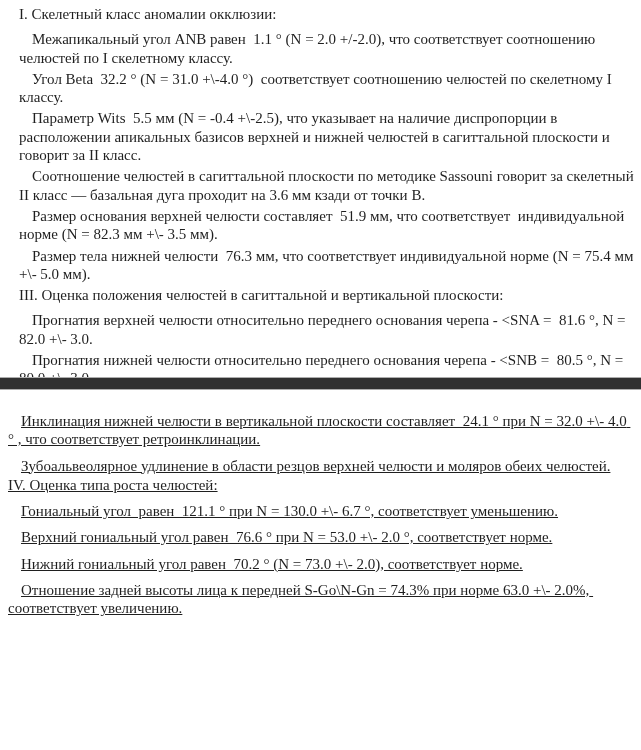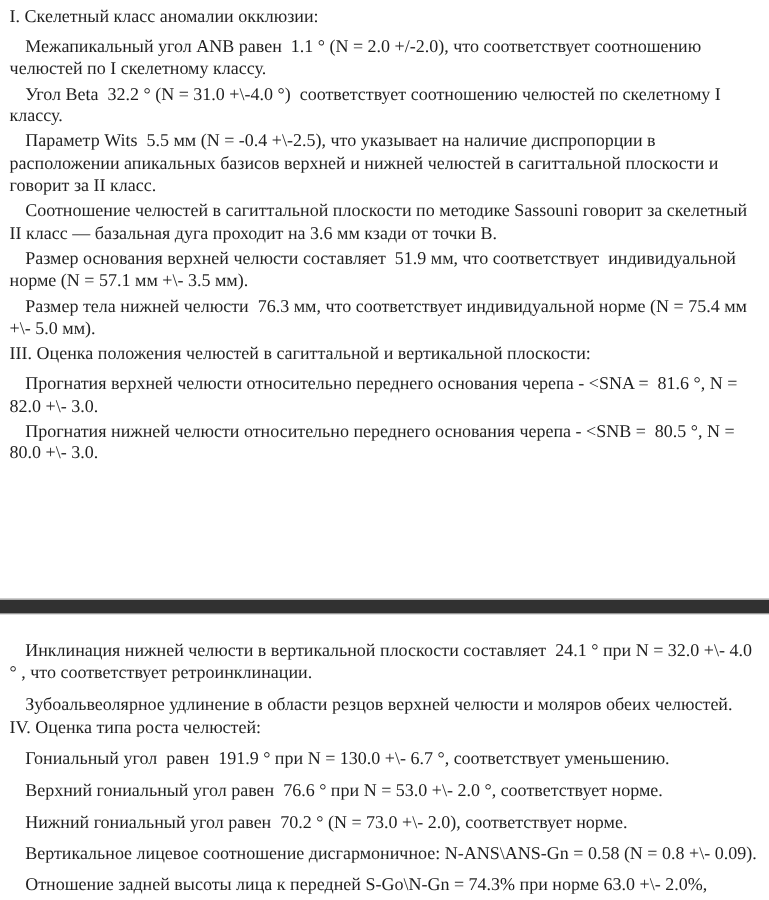--- a/index.html
+++ b/index.html
@@ -17,26 +17,28 @@
     font-size: 15px;
     line-height: 18.3px;
     color: #1f1f1f;
   }
   .page {
     box-sizing: border-box;
     background: #ffffff;
     overflow: hidden;
   }
   .page-1 {
-    height: 499px;
+    height: 377px;
     padding: 5px 6px 0 8px;
+    margin-left: 11px;
   }
   .page-2 {
     height: 238px;
     padding: 22px 6px 0 8px;
+    text-decoration: underline;
   }
   .separator {
     box-sizing: border-box;
     height: 13px;
     background: #313131;
     border-top: 1px solid #adadad;
     border-bottom: 1px solid #adadad;
   }
   .page-content p {
     margin: 3px 0 0 0;
@@ -62,33 +64,32 @@
 <body>
 
 <div class="viewport" style="color: rgb(31, 31, 31);">
   <div class="page page-1">
     <div class="page-content">
         <p class="heading">I. Скелетный класс аномалии окклюзии:</p>
         <p class="para">Межапикальный угол ANB равен  1.1 ° (N = 2.0 +/-2.0), что соответствует соотношению челюстей по I скелетному классу.</p>
         <p class="para">Угол Beta  32.2 ° (N = 31.0 +\-4.0 °)  соответствует соотношению челюстей по скелетному I классу.</p>
         <p class="para">Параметр Wits  5.5 мм (N = -0.4 +\-2.5), что указывает на наличие диспропорции в расположении апикальных базисов верхней и нижней челюстей в сагиттальной плоскости и говорит за II класс.</p>
         <p class="para">Соотношение челюстей в сагиттальной плоскости по методике Sassouni говорит за скелетный II класс — базальная дуга проходит на 3.6 мм кзади от точки B.</p>
-        <p class="para">Размер основания верхней челюсти составляет  51.9 мм, что соответствует  индивидуальной норме (N = 57.1 мм +\- 3.5 мм).</p>
+        <p class="para">Размер основания верхней челюсти составляет  51.9 мм, что соответствует  индивидуальной норме (N = 82.3 мм +\- 3.5 мм).</p>
         <p class="para">Размер тела нижней челюсти  76.3 мм, что соответствует индивидуальной норме (N = 75.4 мм +\- 5.0 мм).</p>
         <p class="heading">III. Оценка положения челюстей в сагиттальной и вертикальной плоскости:</p>
         <p class="para">Прогнатия верхней челюсти относительно переднего основания черепа - &lt;SNA =  81.6 °, N = 82.0 +\- 3.0.</p>
         <p class="para">Прогнатия нижней челюсти относительно переднего основания черепа - &lt;SNB =  80.5 °, N = 80.0 +\- 3.0.</p>
       </div>
   </div>
   <div class="separator" style="background: rgb(49, 49, 49); border-top-color: rgb(173, 173, 173); border-bottom-color: rgb(173, 173, 173);"></div>
   <div class="page page-2">
     <div class="page-content">
         <p class="para">Инклинация нижней челюсти в вертикальной плоскости составляет  24.1 ° при N = 32.0 +\- 4.0 ° , что соответствует ретроинклинации.</p>
         <p class="para">Зубоальвеолярное удлинение в области резцов верхней челюсти и моляров обеих челюстей.</p>
         <p class="heading">IV. Оценка типа роста челюстей:</p>
-        <p class="para">Гониальный угол  равен  191.9 ° при N = 130.0 +\- 6.7 °, соответствует уменьшению.</p>
+        <p class="para">Гониальный угол  равен  121.1 ° при N = 130.0 +\- 6.7 °, соответствует уменьшению.</p>
         <p class="para">Верхний гониальный угол равен  76.6 ° при N = 53.0 +\- 2.0 °, соответствует норме.</p>
         <p class="para">Нижний гониальный угол равен  70.2 ° (N = 73.0 +\- 2.0), соответствует норме.</p>
-        <p class="para">Вертикальное лицевое соотношение дисгармоничное: N-ANS\ANS-Gn = 0.58 (N = 0.8 +\- 0.09).</p>
         <p class="para">Отношение задней высоты лица к передней S-Go\N-Gn = 74.3% при норме 63.0 +\- 2.0%, соответствует увеличению.</p>
       </div>
   </div>
 </div>
 
 </body></html>

